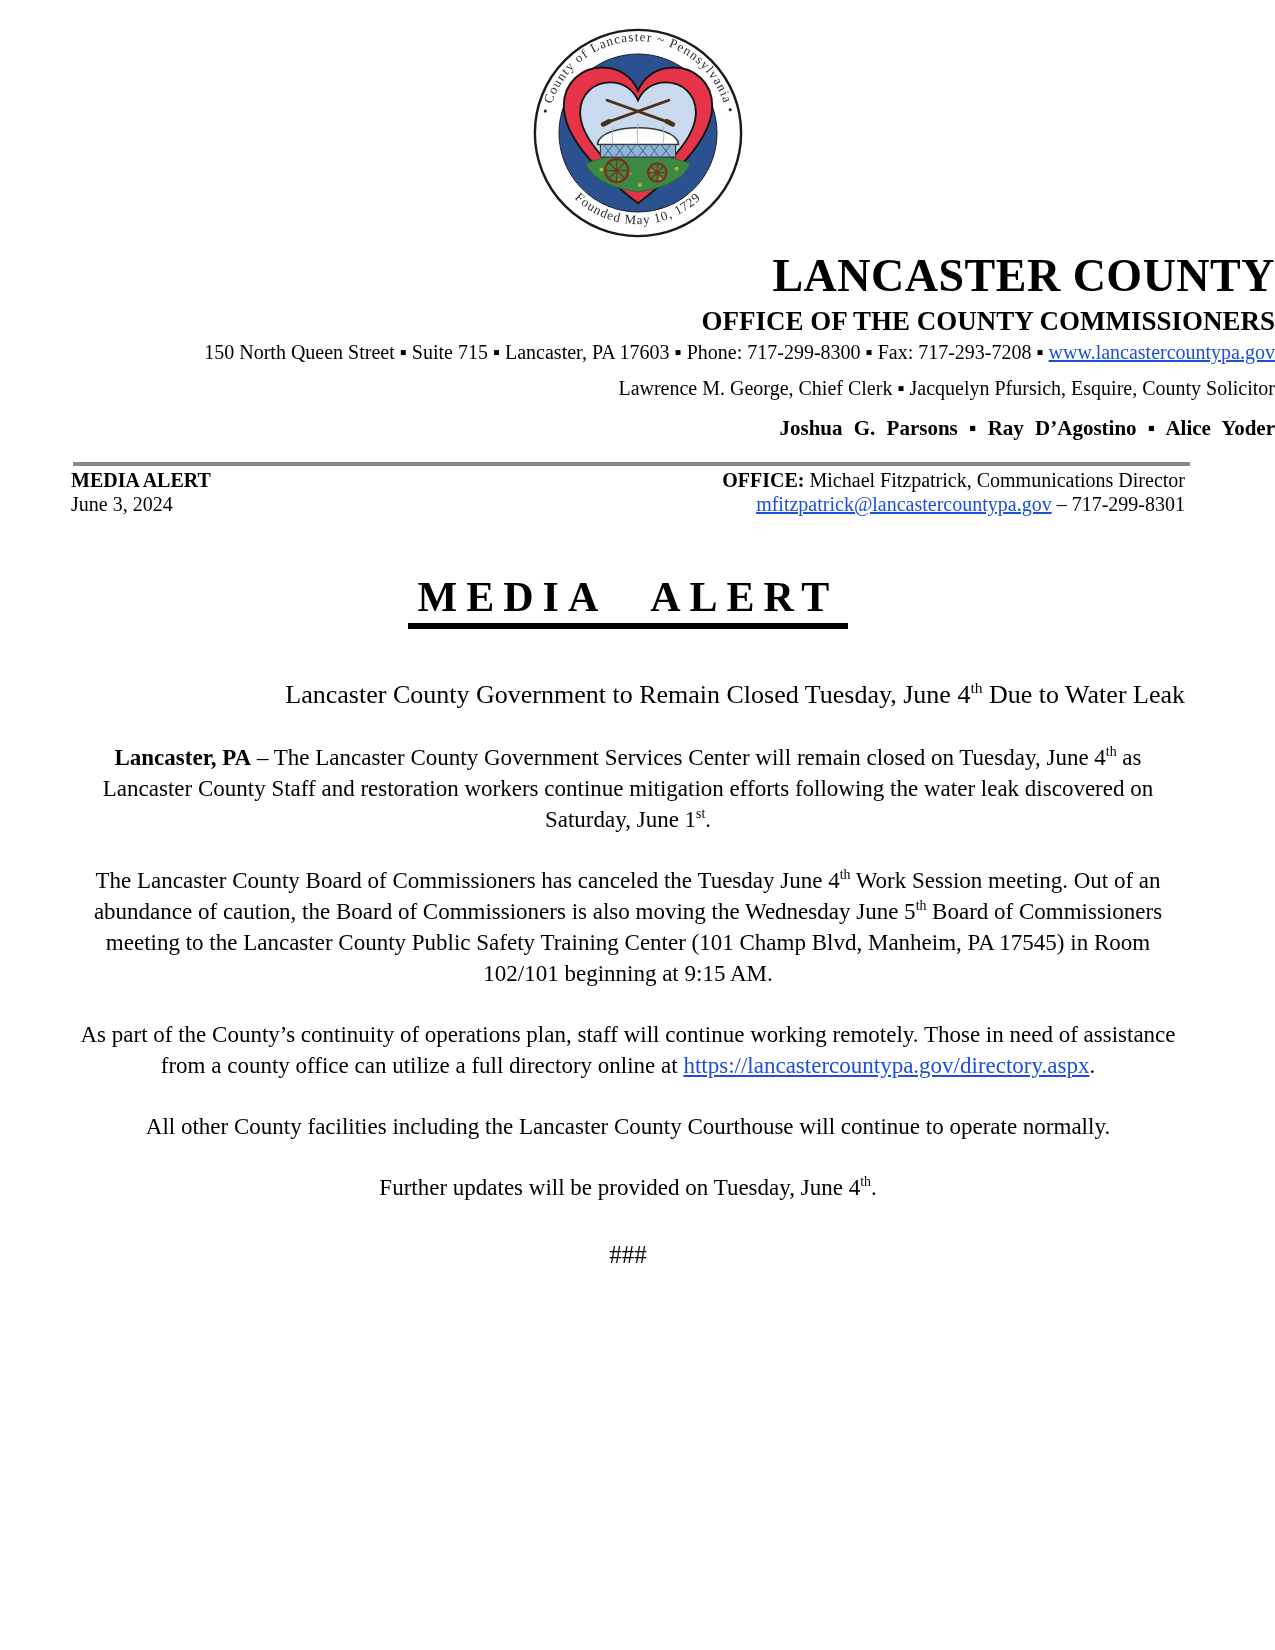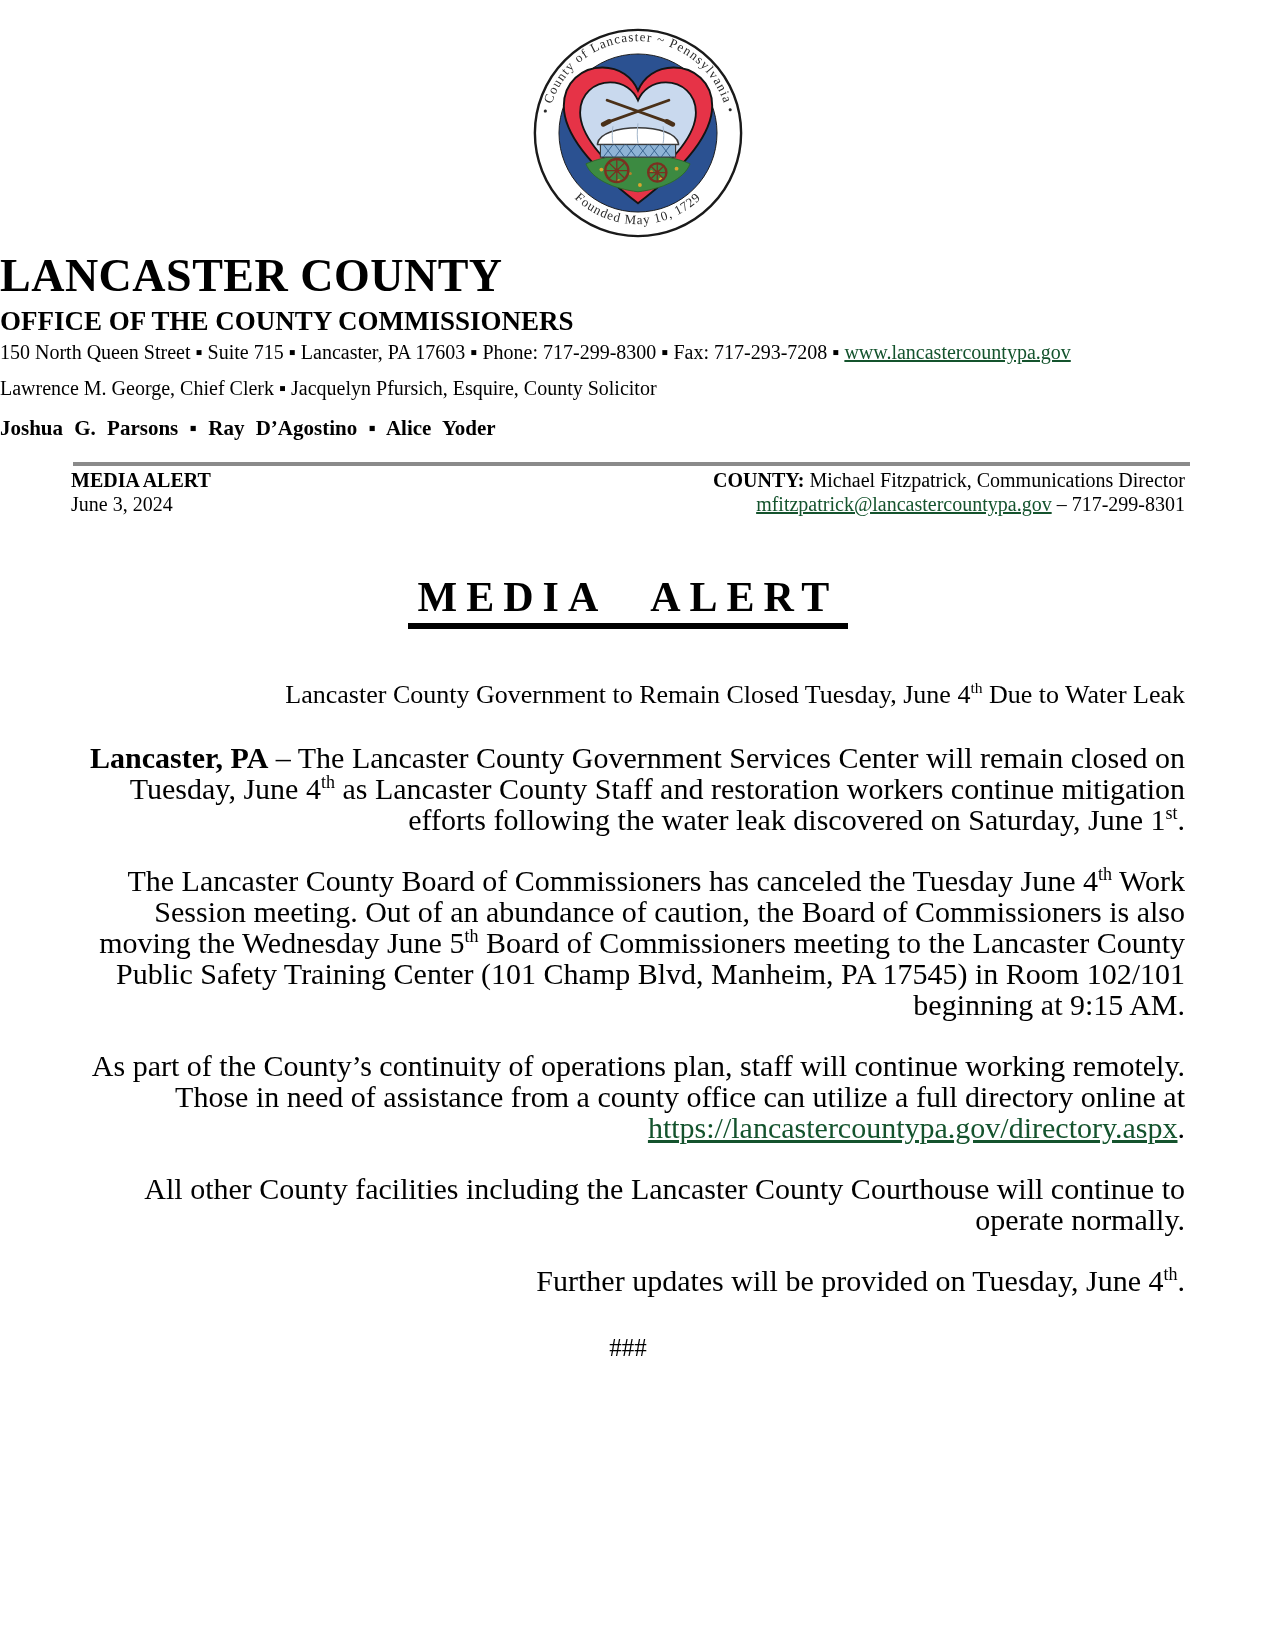--- a/index.html
+++ b/index.html
@@ -1,44 +1,44 @@
 <!DOCTYPE html>
 <html><head>
 <meta charset="utf-8">
 <style>
   html,body { margin:0; padding:0; background:#ffffff; }
   .page {
     width:1275px; height:1650px; margin:0 auto; background:#ffffff;
     font-family:"Liberation Serif","DejaVu Serif",serif; color:#000;
     position:relative; overflow:hidden;
   }
-  .center { text-align:left; }
+  .center { text-align:right; }
   .seal-wrap { padding-top:27px; text-align:center; }
   .org-title { font-size:46px; font-weight:bold; line-height:1.05; margin-top:9px; letter-spacing:0.5px; }
   .office-title { font-size:27px; font-weight:bold; margin-top:6px; }
   .addr-line { font-size:20px; margin-top:4px; }
   .clerk-line { font-size:20px; margin-top:13px; }
   .comms-line { font-size:21px; font-weight:bold; margin-top:16px; word-spacing:6px; }
   .board-label { font-size:19px; margin-top:3px; word-spacing:9px; letter-spacing:0.5px; }
   .rule { margin:21px 85px 0 73px; border-top:4px solid #8a8a8a; height:0; }
   .meta-row { display:flex; justify-content:space-between; padding:2px 90px 0 71px; font-size:20px; line-height:24px; }
   .meta-left .label { font-weight:bold; }
   .meta-right { text-align:right; }
   .meta-right .label { font-weight:bold; }
   .big-title-wrap { margin-top:58px; text-align:center; padding:0 90px 0 71px; }
   .big-title {
     display:inline-block; font-size:42px; font-weight:bold;
     letter-spacing:9px; word-spacing:28px;
     border-bottom:6px solid #000; padding:0 10px 3px 10px; line-height:1.1;
   }
   .headline { margin:50px 90px 4px 71px; text-align:right; font-size:26px; font-weight:normal; line-height:1.25; }
   .body-copy { padding:0 90px 0 71px; }
-  .para { font-size:30px; line-height:31px; margin:30px 0 0 0; text-align:right; }
+  .para { font-size:23px; line-height:31px; margin:30px 0 0 0; text-align:center; }
   .para sup, .headline sup { font-size:0.6em; line-height:0; vertical-align:super; }
-  .link { color:#14532d; text-decoration:underline; }
+  .link { color:#1d4ed8; text-decoration:underline; }
   .end-mark { margin-top:38px; text-align:center; font-size:25px; padding:0 90px 0 71px; }
   svg text { font-family:"Liberation Serif","DejaVu Serif",serif; }
 </style>
 </head>
 <body>
 
 <div class="page">
 
   <div class="seal-wrap">
     <svg width="212" height="212" viewBox="0 0 220 220" aria-hidden="true">
@@ -105,21 +105,21 @@
   <div class="comms-line center">Joshua G. Parsons ▪ Ray D’Agostino ▪ Alice Yoder</div>
 
   <div class="rule"></div>
 
   <div class="meta-row">
     <div class="meta-left">
       <div class="label">MEDIA ALERT</div>
       <div>June 3, 2024</div>
     </div>
     <div class="meta-right">
-      <div><span class="label">COUNTY:</span><span> Michael Fitzpatrick, Communications Director</span></div>
+      <div><span class="label">OFFICE:</span><span> Michael Fitzpatrick, Communications Director</span></div>
       <div><a href="#" class="link">mfitzpatrick@lancastercountypa.gov</a><span> – 717-299-8301</span></div>
     </div>
   </div>
 
   <div class="big-title-wrap">
     <span class="big-title">MEDIA ALERT</span>
   </div>
 
   <div class="headline">Lancaster County Government to Remain Closed Tuesday, June 4<sup>th</sup> Due to Water Leak</div>
 

